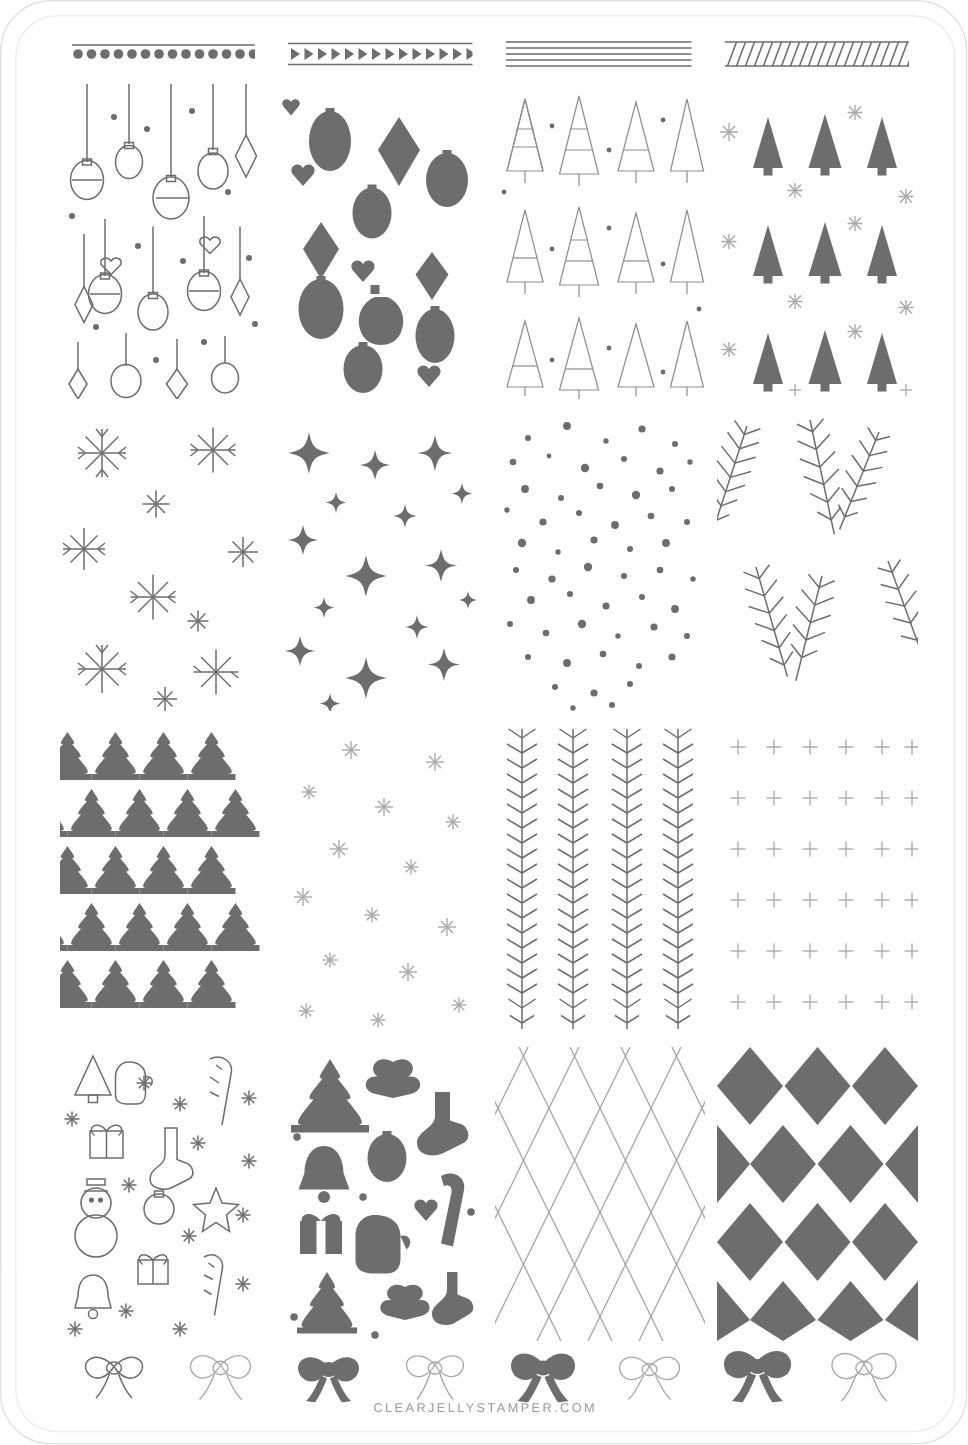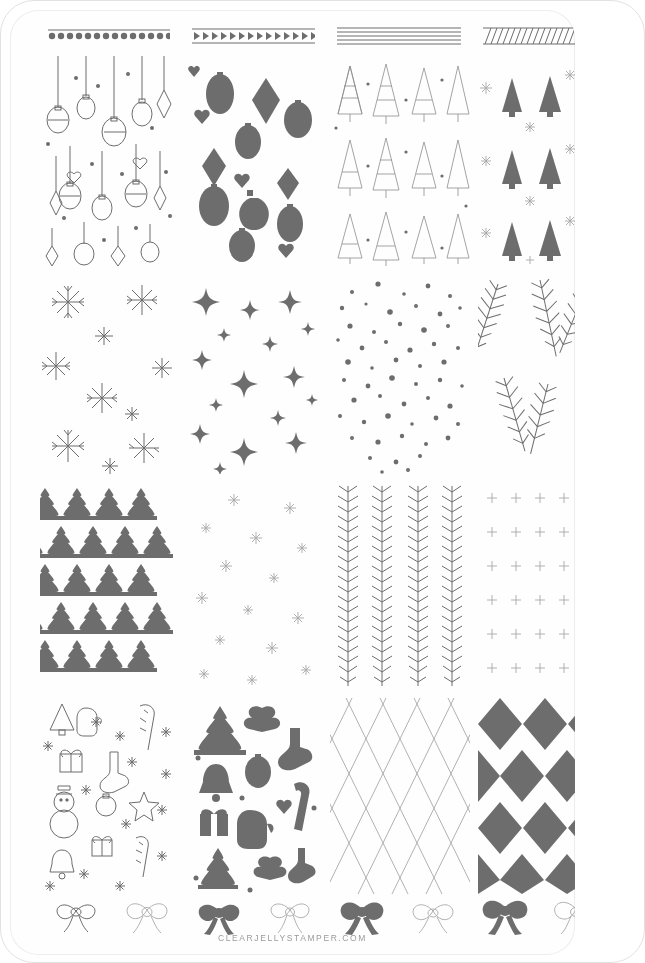--- a/index.html
+++ b/index.html
@@ -7,21 +7,21 @@
   #plate{
     position:relative;
     width:645px;height:963px;
     box-sizing:border-box;
     background:#ffffff;
     border-radius:34px;
     border:1px solid #e2e2e2;
     overflow:hidden;
   }
   .inner{
-    position:absolute;left:9px;top:9px;width:565px;height:945px;
+    position:absolute;left:9px;top:9px;width:627px;height:945px;
     border-radius:28px;
     background:#fefefe;
     box-shadow:inset 0 0 0 1px #ededed;
     overflow:hidden;
   }
   
   .strip-row{position:absolute;left:36px;top:16px;width:560px;height:22px;display:flex;gap:22px;}
   .strip{flex:1;height:20px;position:relative;overflow:hidden;}
   .grid{position:absolute;left:30px;top:46px;width:572px;height:840px;}
   .cell{position:absolute;overflow:hidden;}

